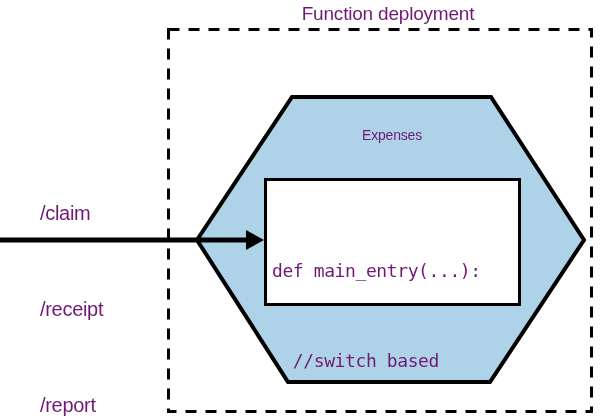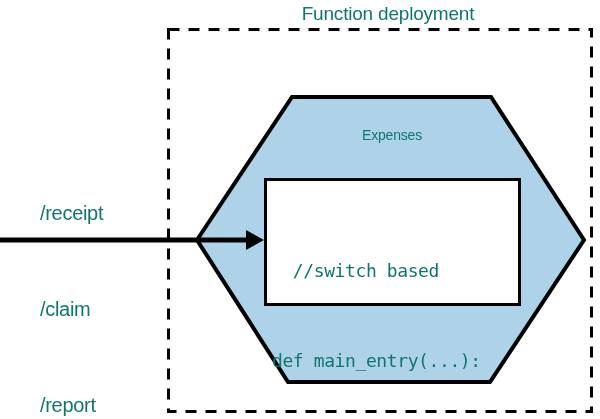--- a/index.html
+++ b/index.html
@@ -17,21 +17,21 @@
   }
   #diagram-svg {
     position: absolute;
     left: 0;
     top: 0;
     width: 600px;
     height: 419px;
   }
   .txt {
     position: absolute;
-    color: #0f766e;
+    color: #701a75;
     white-space: pre;
   }
   #deployment-title {
     left: 288px;
     top: 3px;
     width: 200px;
     text-align: center;
     font-size: 19px;
     letter-spacing: -0.2px;
   }
@@ -78,24 +78,24 @@
     </g>
 
     <rect x="265.5" y="179.5" width="254" height="125" fill="#ffffff" stroke="#000000" stroke-width="3"></rect>
   </svg>
 
   <div class="txt" id="deployment-title">Function deployment</div>
 
   <div class="txt" id="hexagon-label">Expenses</div>
 
   <div class="txt" id="route-labels">
+    <div>/claim</div>
     <div>/receipt</div>
-    <div>/claim</div>
     <div>/report</div>
   </div>
 
   <div class="txt" id="code-block">
+    <div>def main_entry(...):</div>
     <div>  //switch based</div>
-    <div>def main_entry(...):</div>
     
   </div>
 
 </div>
 
 </body></html>

